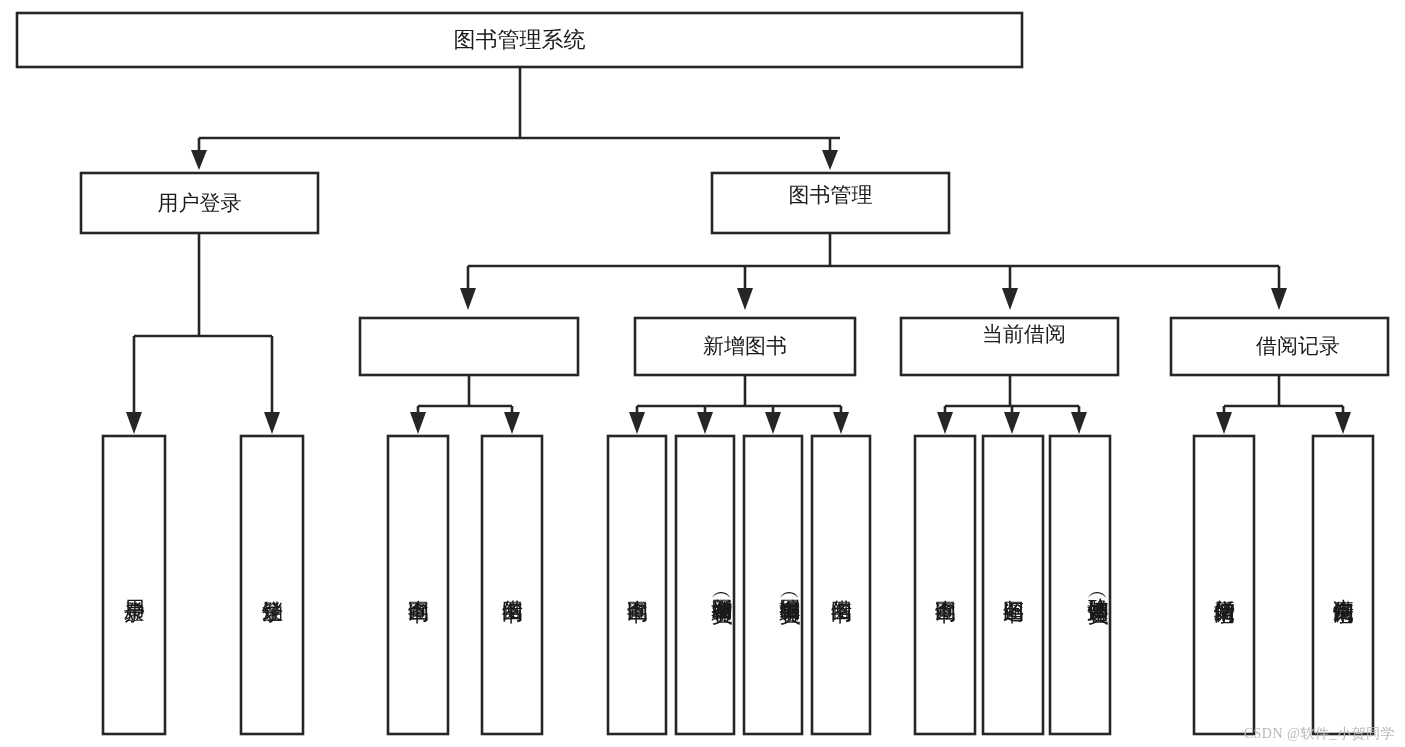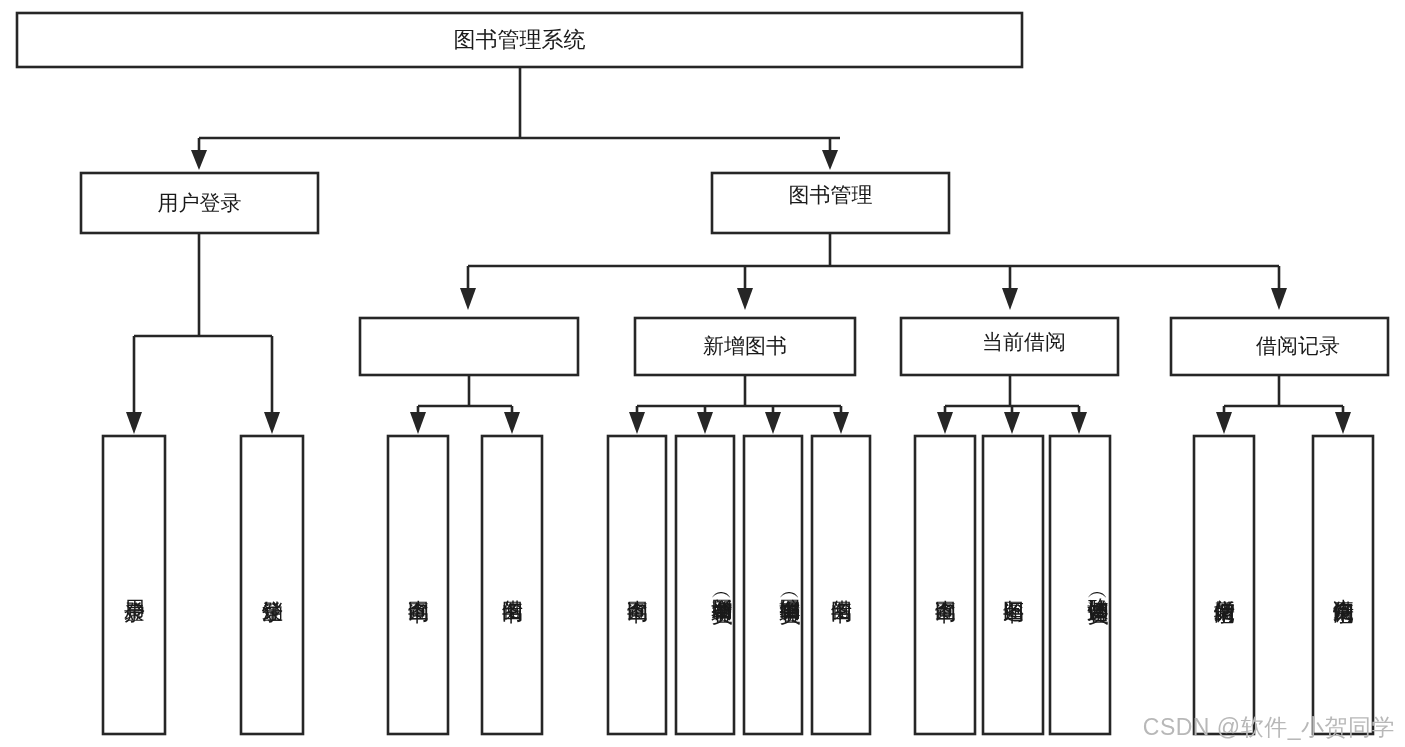--- a/index.html
+++ b/index.html
@@ -62,23 +62,23 @@
     text-orientation: upright;
     font-size: 21px;
     letter-spacing: 1px;
     align-items: center;
     justify-content: center;
   }
   .watermark {
     position: absolute;
     right: 10px;
     bottom: 4px;
-    font-size: 23px;
+    font-size: 14px;
     color: #b8b8b8;
-    font-family: Liberation Sans, sans-serif;
+    font-family: Liberation Serif, serif;
     letter-spacing: 0.5px;
     pointer-events: none;
   }
 </style>
 </head>
 <body>
 
 <div id="diagram-root">
 
   <svg class="diagram-canvas" viewBox="0 0 1405 747">
@@ -187,21 +187,21 @@
 
   <div class="node-label label-title" style="left:17px; top:13px; width:1005px; height:54px;">图书管理系统</div>
 
   <div class="node-label label-h" style="left:81px; top:173px; width:237px; height:60px;">用户登录</div>
 
   <div class="node-label label-h" style="left:712px; top:173px; width:237px; height:44px;">图书管理</div>
 
 
   <div class="node-label label-h" style="left:635px; top:318px; width:220px; height:57px;">新增图书</div>
 
-  <div class="node-label label-h" style="left:901px; top:314px; width:246px; height:57px;">当前借阅</div>
+  <div class="node-label label-h" style="left:901px; top:306px; width:246px; height:57px;">当前借阅</div>
 
   <div class="node-label label-h" style="left:1207px; top:318px; width:182px; height:57px;">借阅记录</div>
 
   <div class="node-label label-v" style="left:103px; top:436px; width:62px; height:298px;">用户登录</div>
 
   <div class="node-label label-v" style="left:241px; top:436px; width:62px; height:298px;">注销登录</div>
 
   <div class="node-label label-v" style="left:388px; top:436px; width:60px; height:298px;">查询图书</div>
 
   <div class="node-label label-v" style="left:482px; top:436px; width:60px; height:298px;">借阅图书</div>

